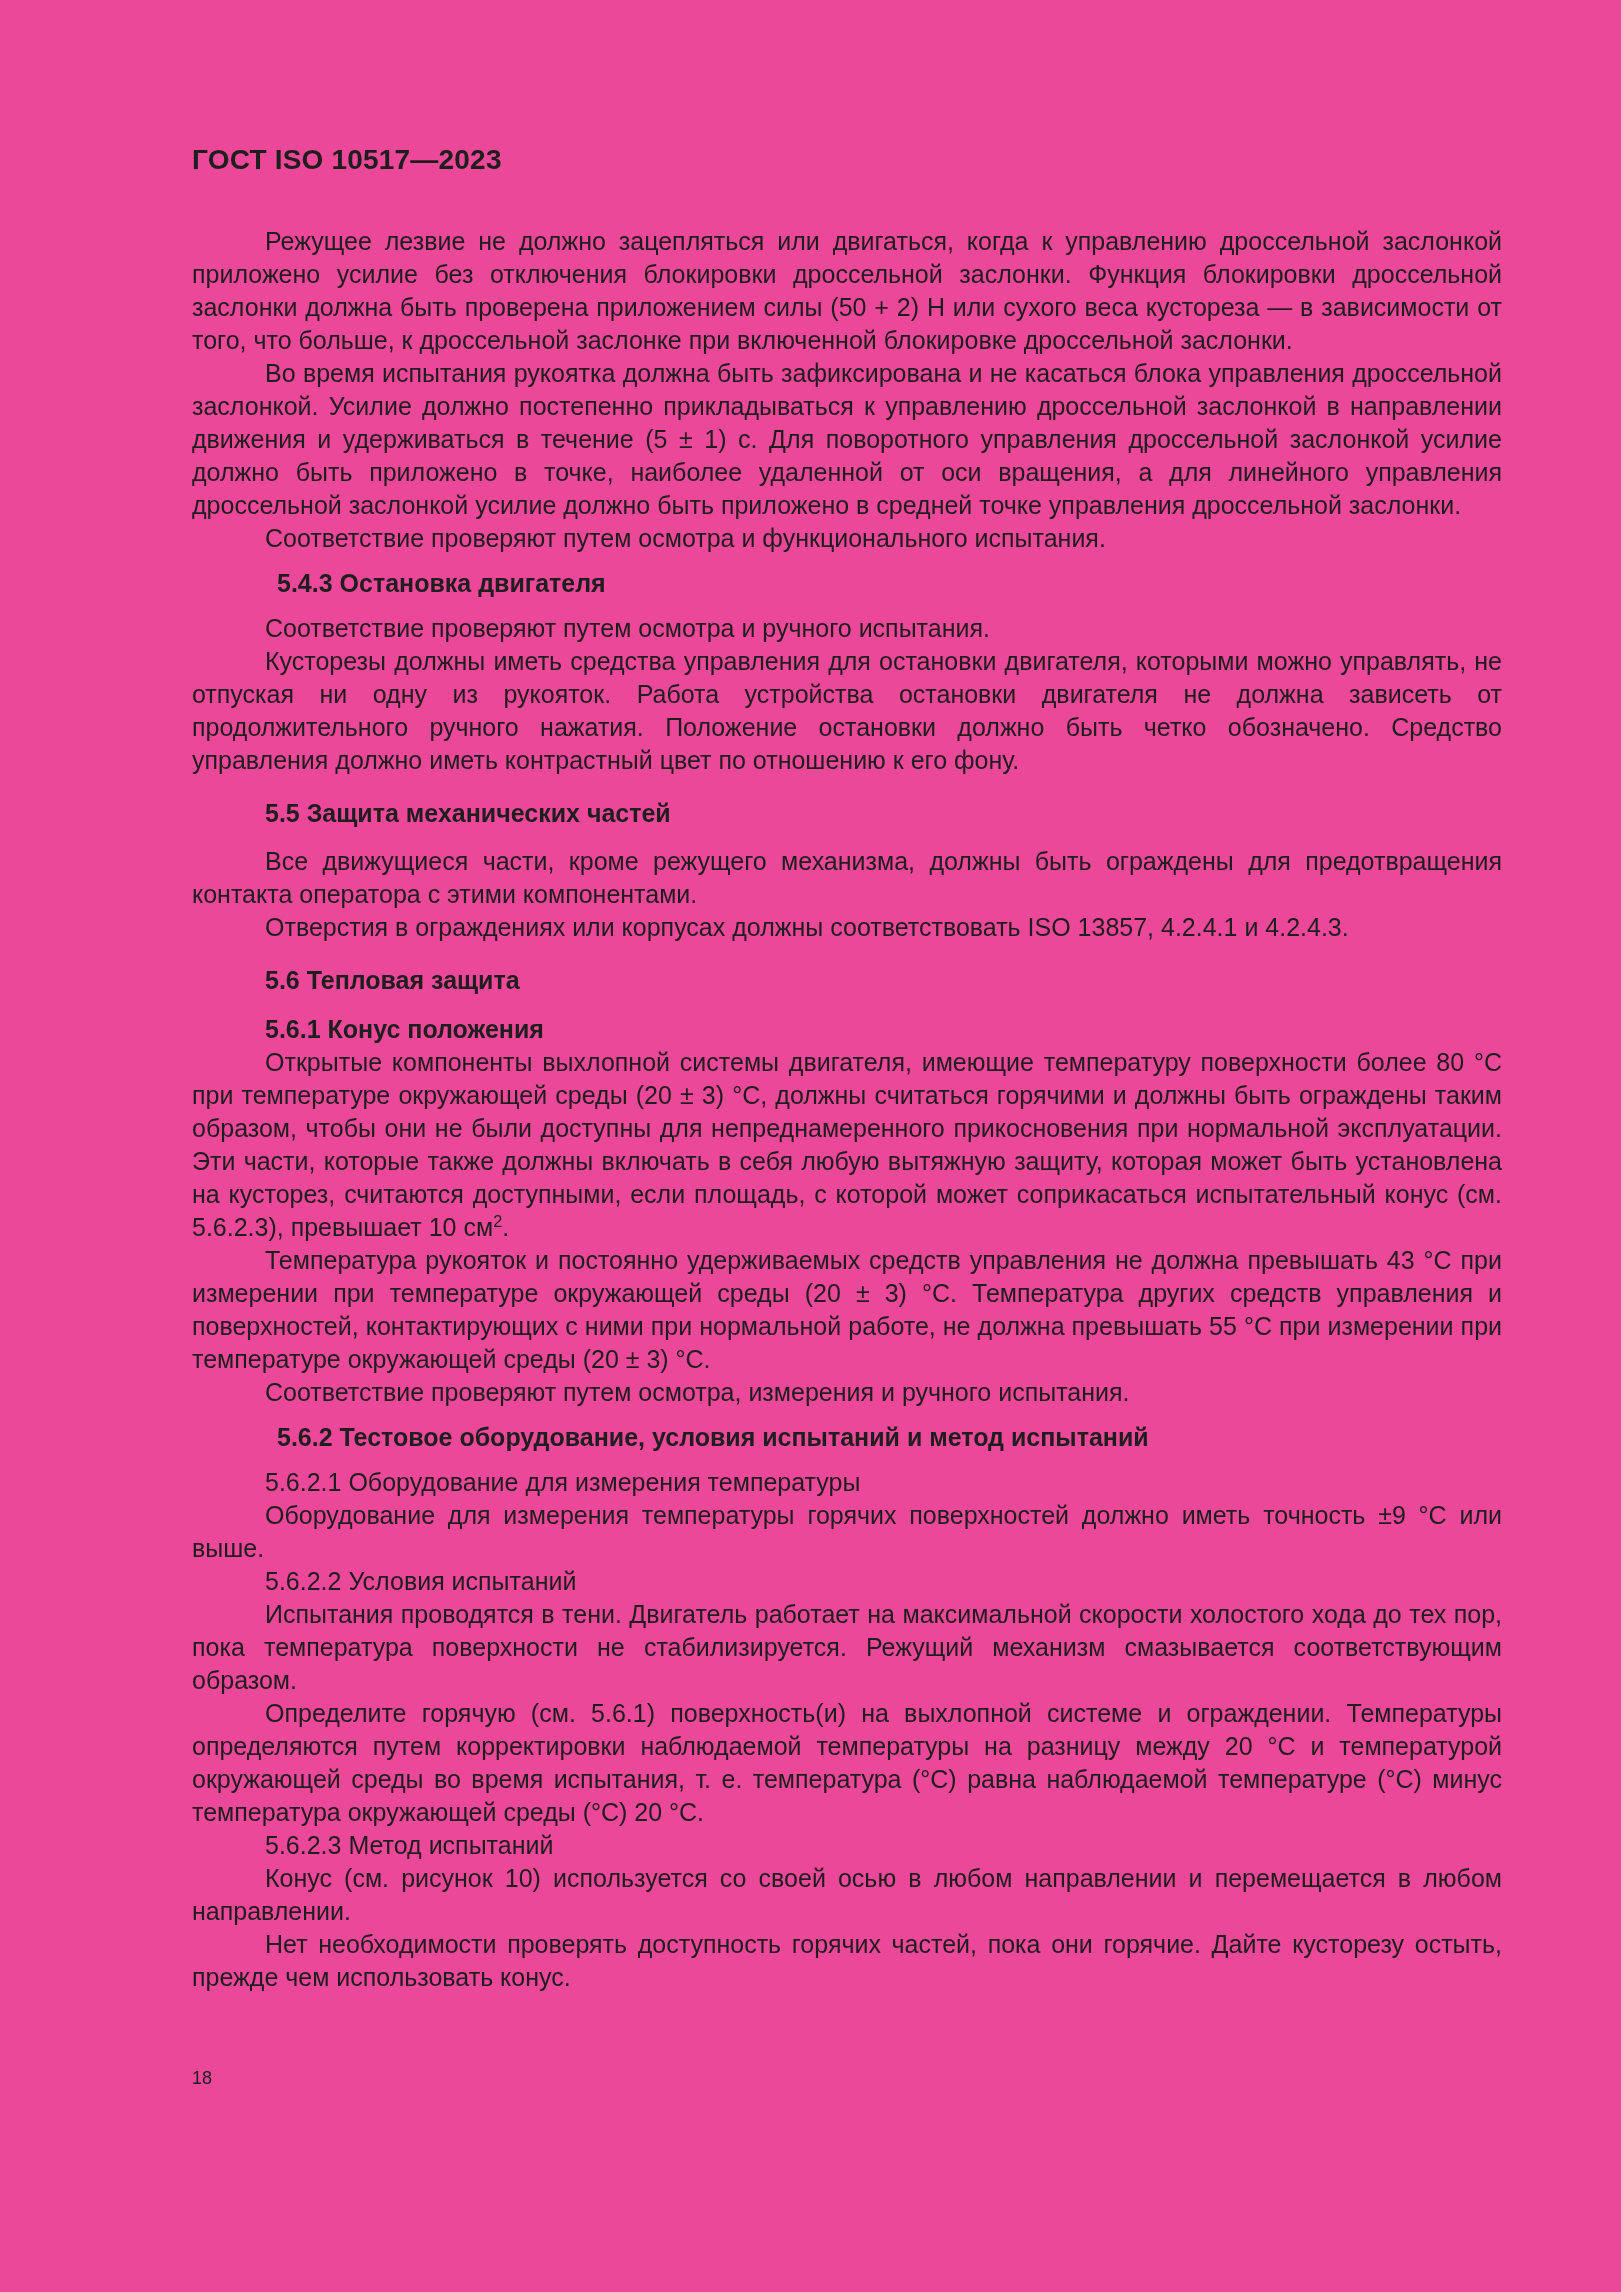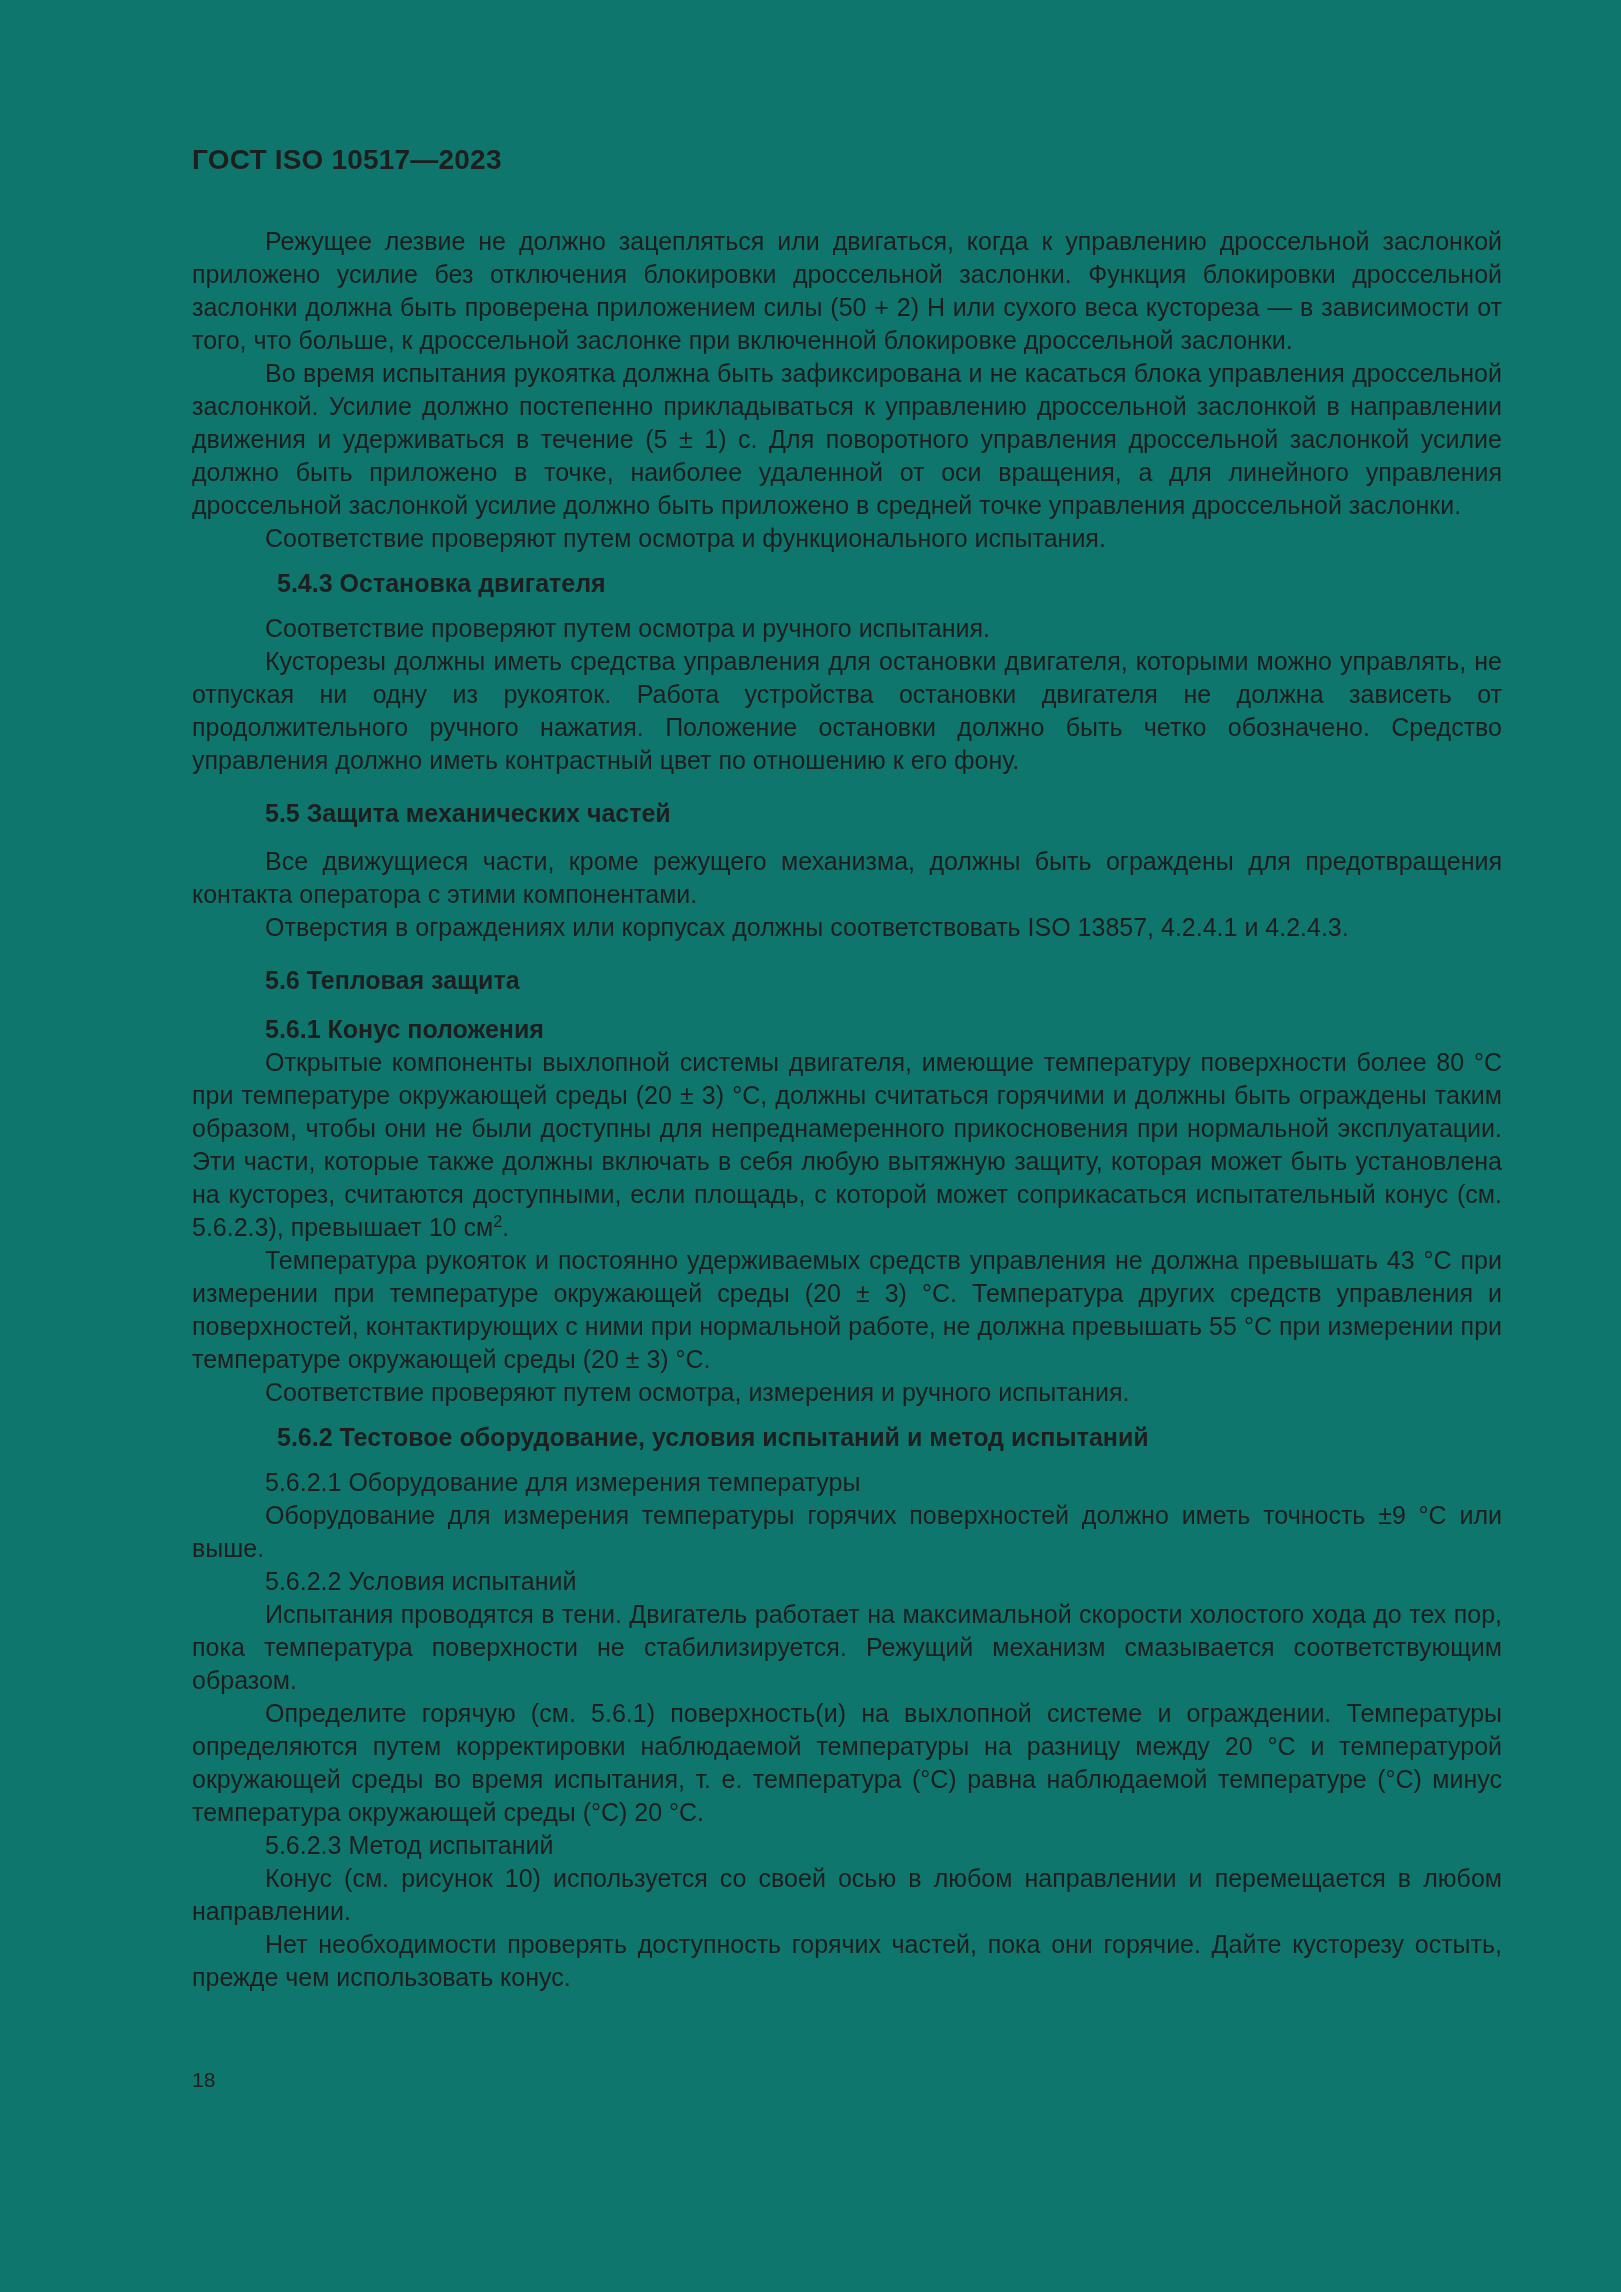--- a/index.html
+++ b/index.html
@@ -4,21 +4,21 @@
 <style>
   html, body {
     margin: 0;
     padding: 0;
     background: #ffffff;
   }
   .page {
     position: relative;
     width: 1621px;
     height: 2293px;
-    background: #0f766e;
+    background: #ec4899;
     font-family: "Liberation Sans", "DejaVu Sans", sans-serif;
     color: #1e1e1e;
     overflow: hidden;
   }
   .doc-header {
     position: absolute;
     left: 192px;
     top: 144px;
     font-size: 28px;
     font-weight: bold;
@@ -55,21 +55,21 @@
   }
   .content sup {
     font-size: 0.65em;
     line-height: 0;
     vertical-align: super;
   }
   .page-number {
     position: absolute;
     left: 192px;
     top: 2068px;
-    font-size: 21px;
+    font-size: 18px;
   }
 </style>
 </head>
 <body>
 
 <div class="page">
 
   <div class="doc-header">ГОСТ ISO 10517—2023</div>
 
   <main class="content">

